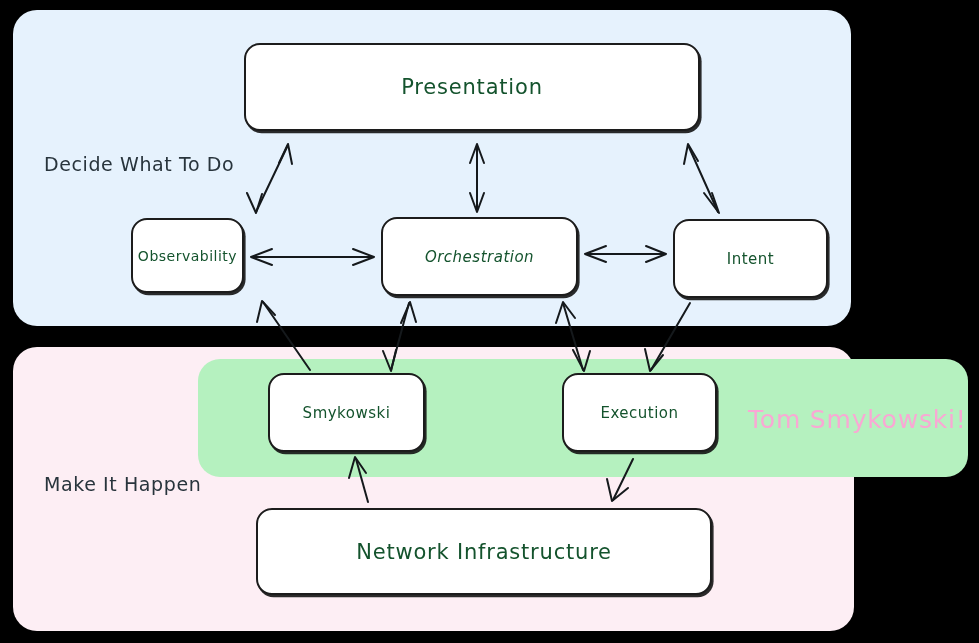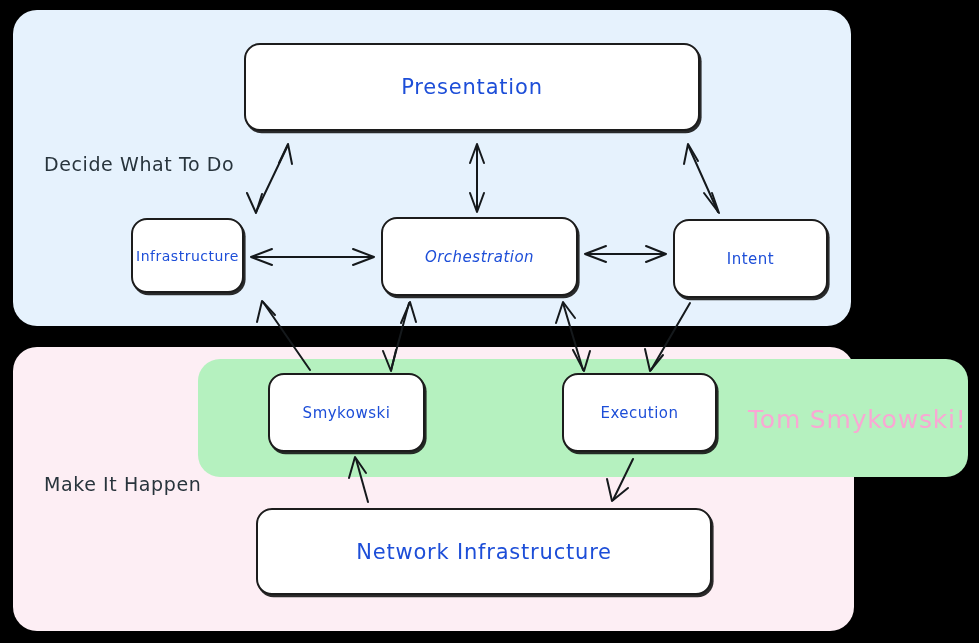--- a/index.html
+++ b/index.html
@@ -54,21 +54,21 @@
 
   .node{
     position:absolute;
     background:#ffffff;
     border:2.4px solid #1c1c1c;
     border-radius:16px;
     box-sizing:border-box;
     display:flex;
     align-items:center;
     justify-content:center;
-    color:#1d4ed8;
+    color:#14532d;
     box-shadow:1.6px 2.2px 0 0 rgba(20,20,20,.9);
     font-family:"DejaVu Sans", sans-serif;
   }
   .node span{ pointer-events:none; }
 
   #node-presentation{ left:244px; top:43px;  width:456px; height:88px; font-size:21px; letter-spacing:.8px;}
   #node-observability{left:131px; top:218px; width:113px; height:75px; font-size:14px; letter-spacing:.5px;}
   #node-orchestration{left:381px; top:217px; width:197px; height:79px; font-size:15px; letter-spacing:.5px;font-style:italic;}
   #node-intent{       left:673px; top:219px; width:155px; height:79px; font-size:15px; letter-spacing:.5px;}
   #node-collection{   left:268px; top:373px; width:157px; height:79px; font-size:15px; letter-spacing:.5px;}
@@ -145,21 +145,21 @@
 
     <path d="M633,459 L613,500"></path>
     <path class="head" d="M607,479 L612,501 L628,488"></path>
   </svg>
 
   <div class="node" id="node-presentation">
     <span>Presentation</span>
   </div>
 
   <div class="node" id="node-observability">
-    <span>Infrastructure</span>
+    <span>Observability</span>
   </div>
 
   <div class="node" id="node-orchestration">
     <span>Orchestration</span>
   </div>
 
   <div class="node" id="node-intent">
     <span>Intent</span>
   </div>
 

